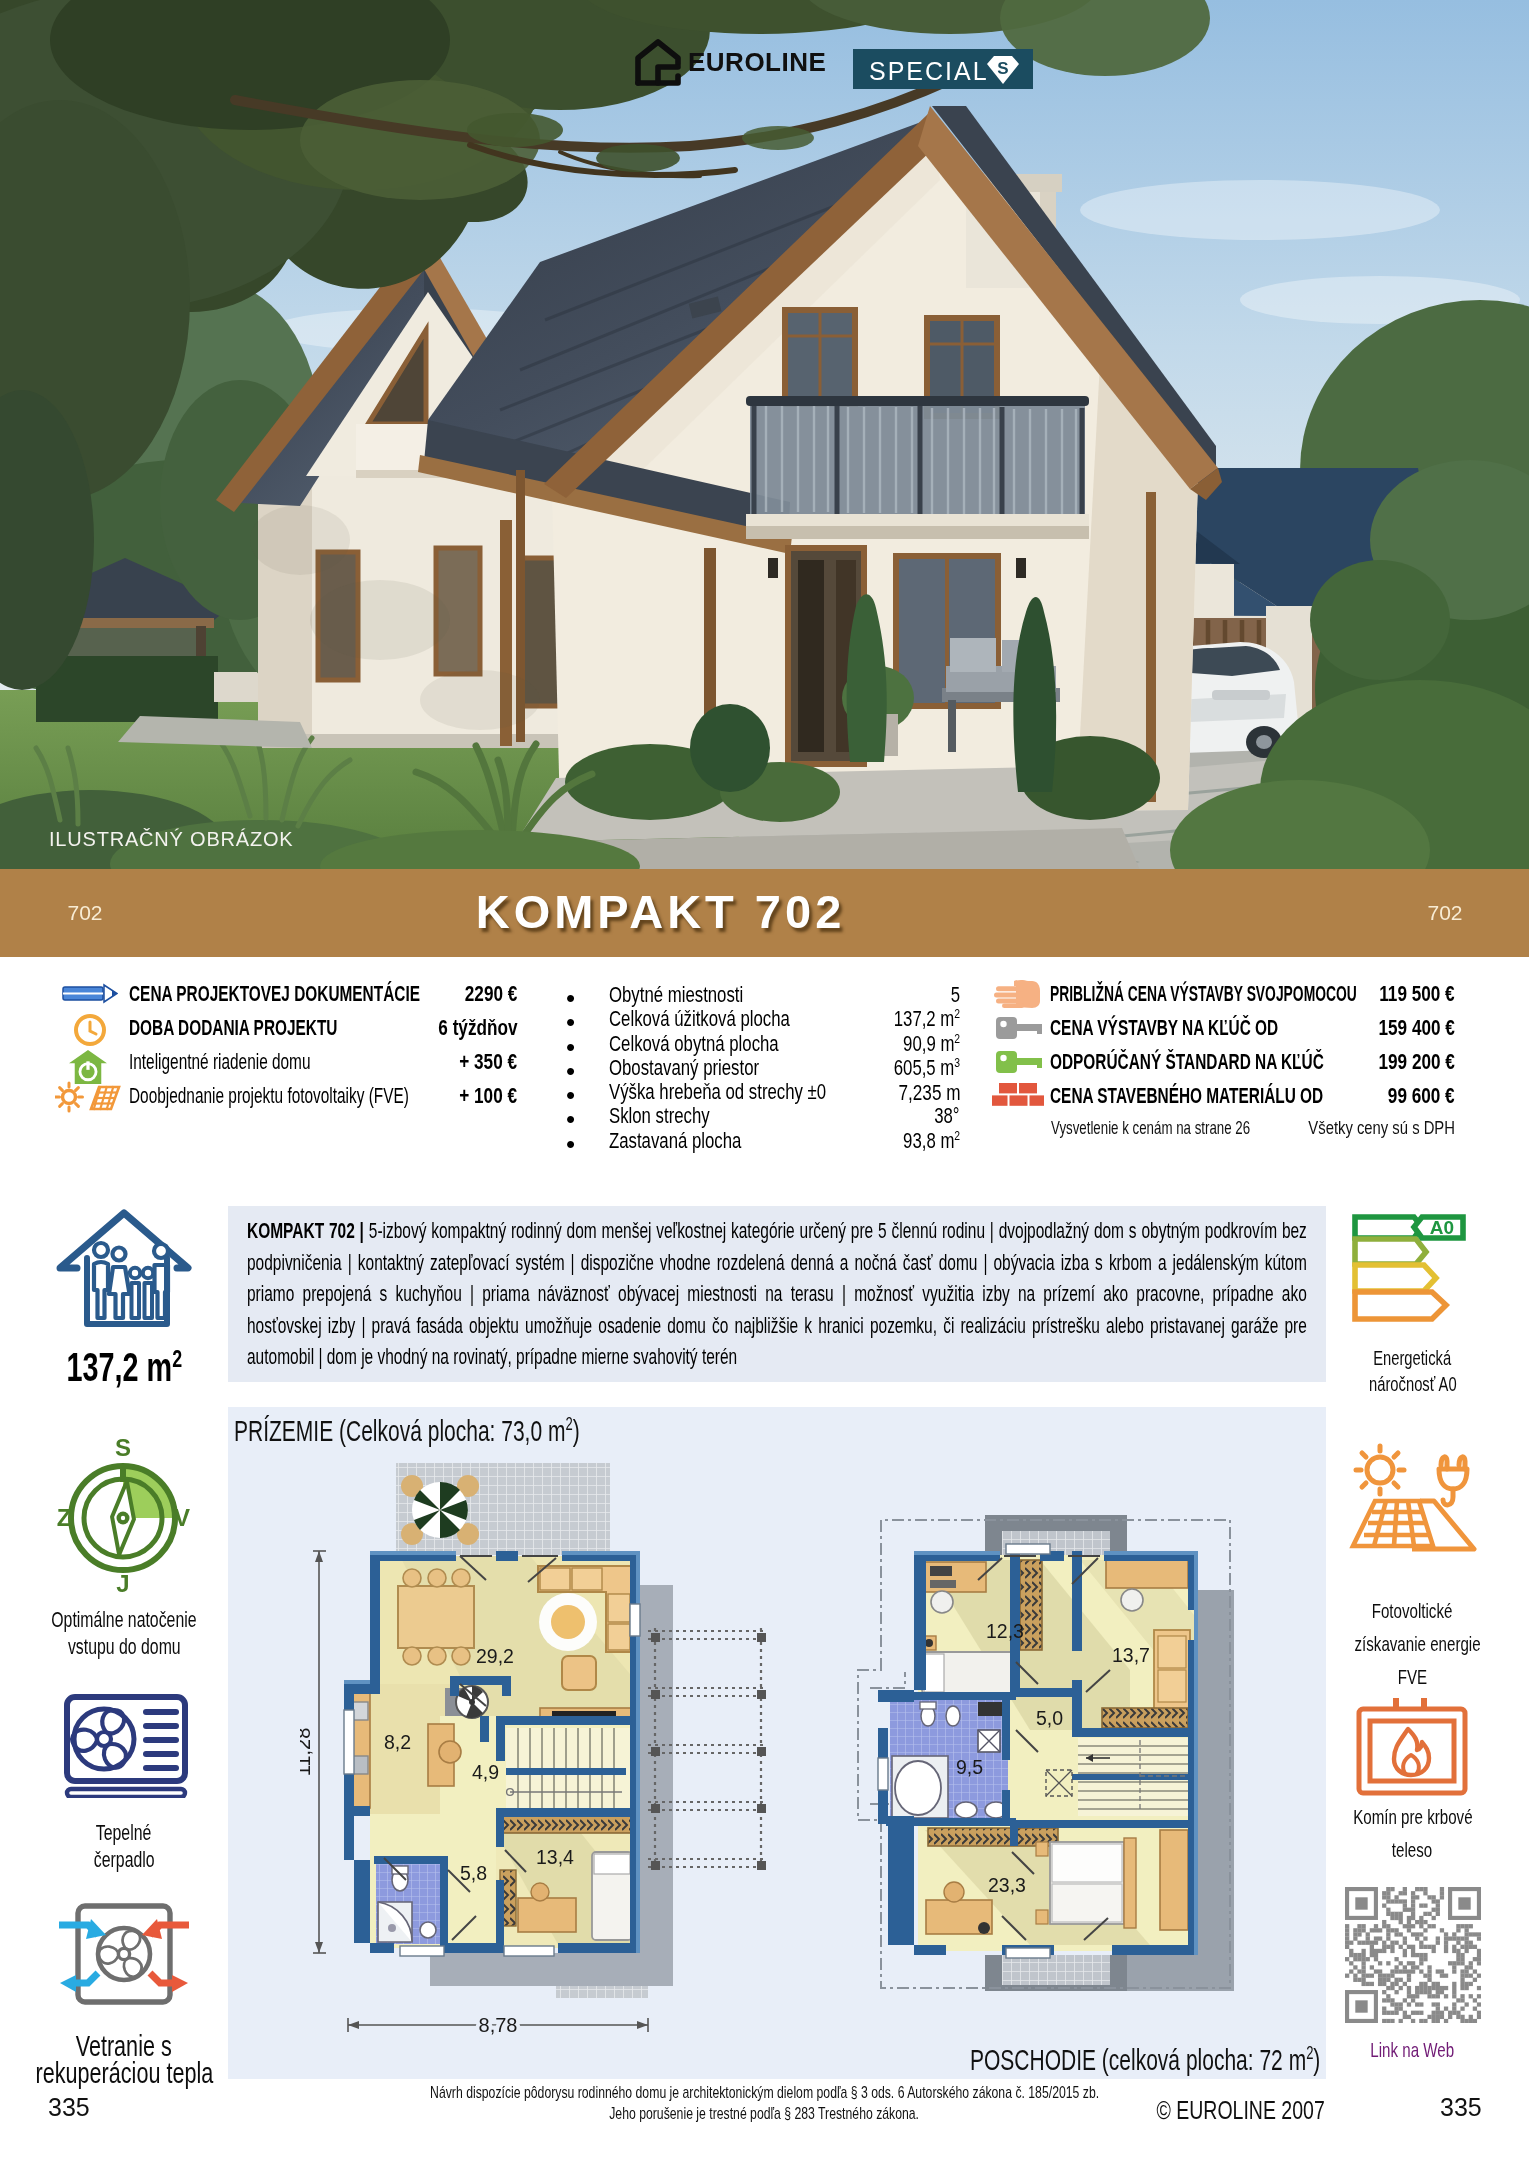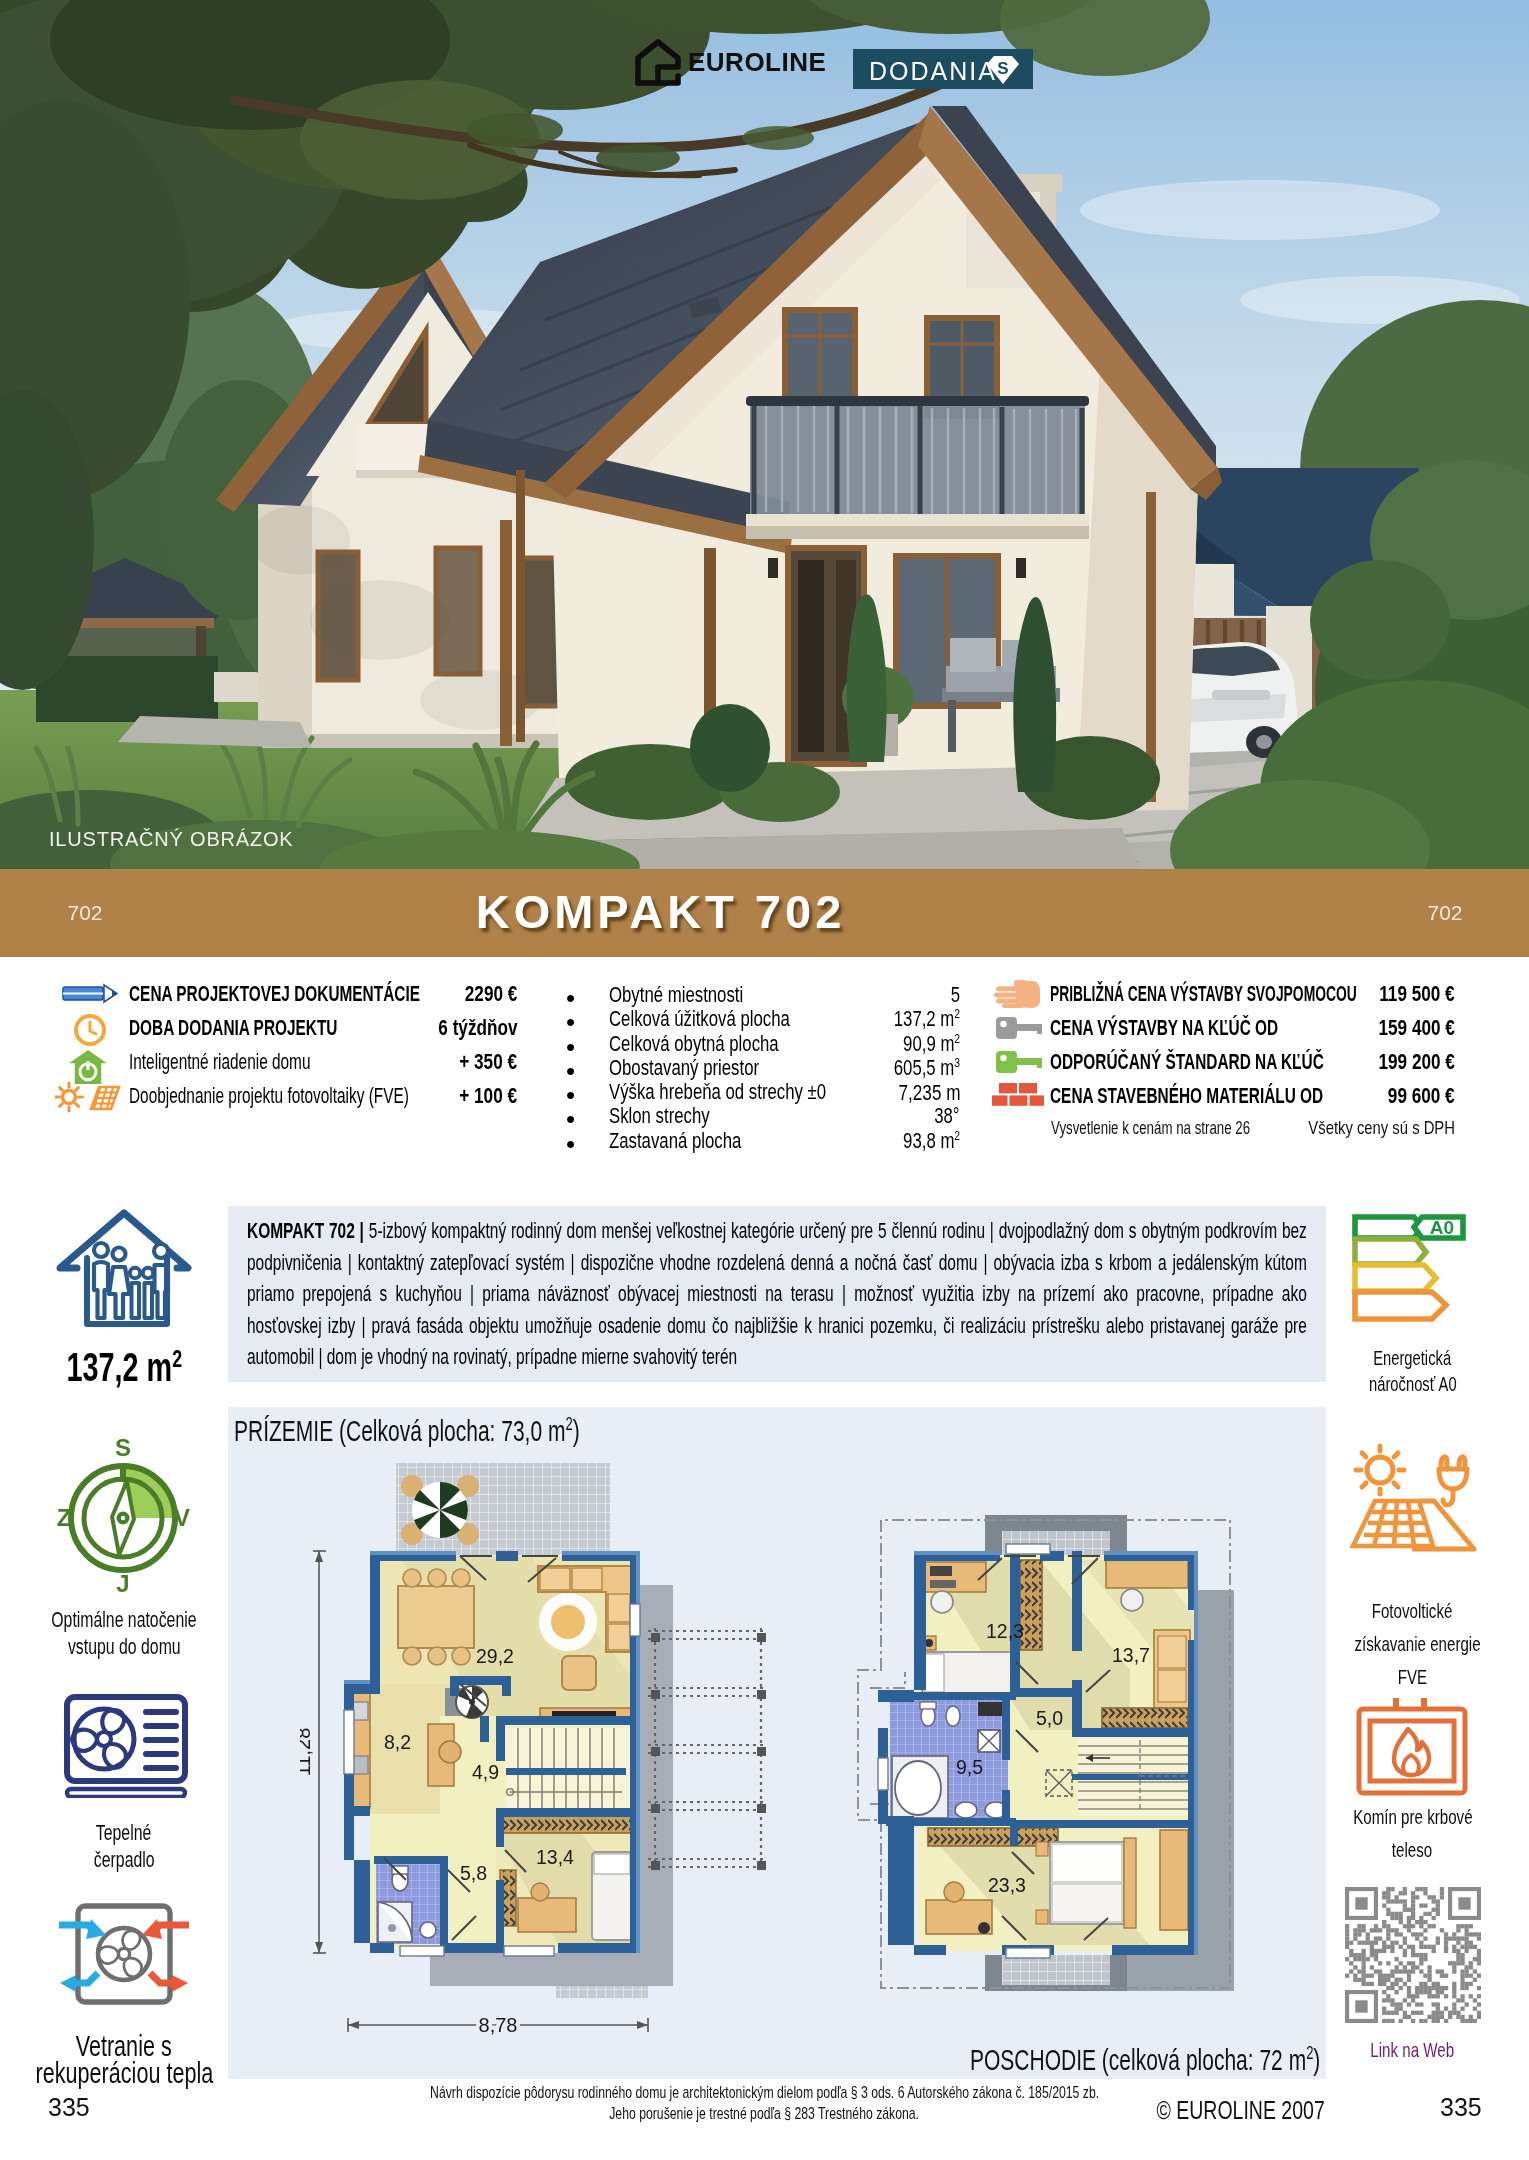--- a/index.html
+++ b/index.html
@@ -329,21 +329,21 @@
     <path d="M5 45 L5 20 L25 4 L45 20 L45 26"></path>
     <path d="M45 38 L45 45 L5 45"></path>
     <path d="M25 45 L25 29 L45 29"></path>
   </g>
 </svg>
 
 <div class="abs" style="left:688px;top:47px;font-size:26px;font-weight:bold;color:#101010;letter-spacing:0.5px;">EUROLINE</div>
 
 <div class="abs" style="left:853px;top:49px;width:180px;height:40px;background:#1b4c60;"></div>
 
-<div class="abs" style="left:869px;top:57px;font-size:25px;color:#fff;letter-spacing:2px;">DODANIA</div>
+<div class="abs" style="left:869px;top:57px;font-size:25px;color:#fff;letter-spacing:2px;">SPECIAL</div>
 
 <svg class="abs" style="left:986px;top:55px;" width="34" height="30" viewBox="0 0 34 30">
   <path d="M8 1 L26 1 L33 9 L17 29 L1 9 Z" fill="#fff"></path>
   <text x="17" y="18.5" text-anchor="middle" font-size="17" font-weight="bold" fill="#1b4c60" font-family="Liberation Sans,sans-serif">S</text>
 </svg>
 
 <div class="abs" style="left:0;top:869px;width:1529px;height:88px;background:#b08148;"></div>
 
 <div class="abs" style="left:40px;top:901px;width:90px;text-align:center;font-size:21px;color:#f8ecd4;">702</div>
 

